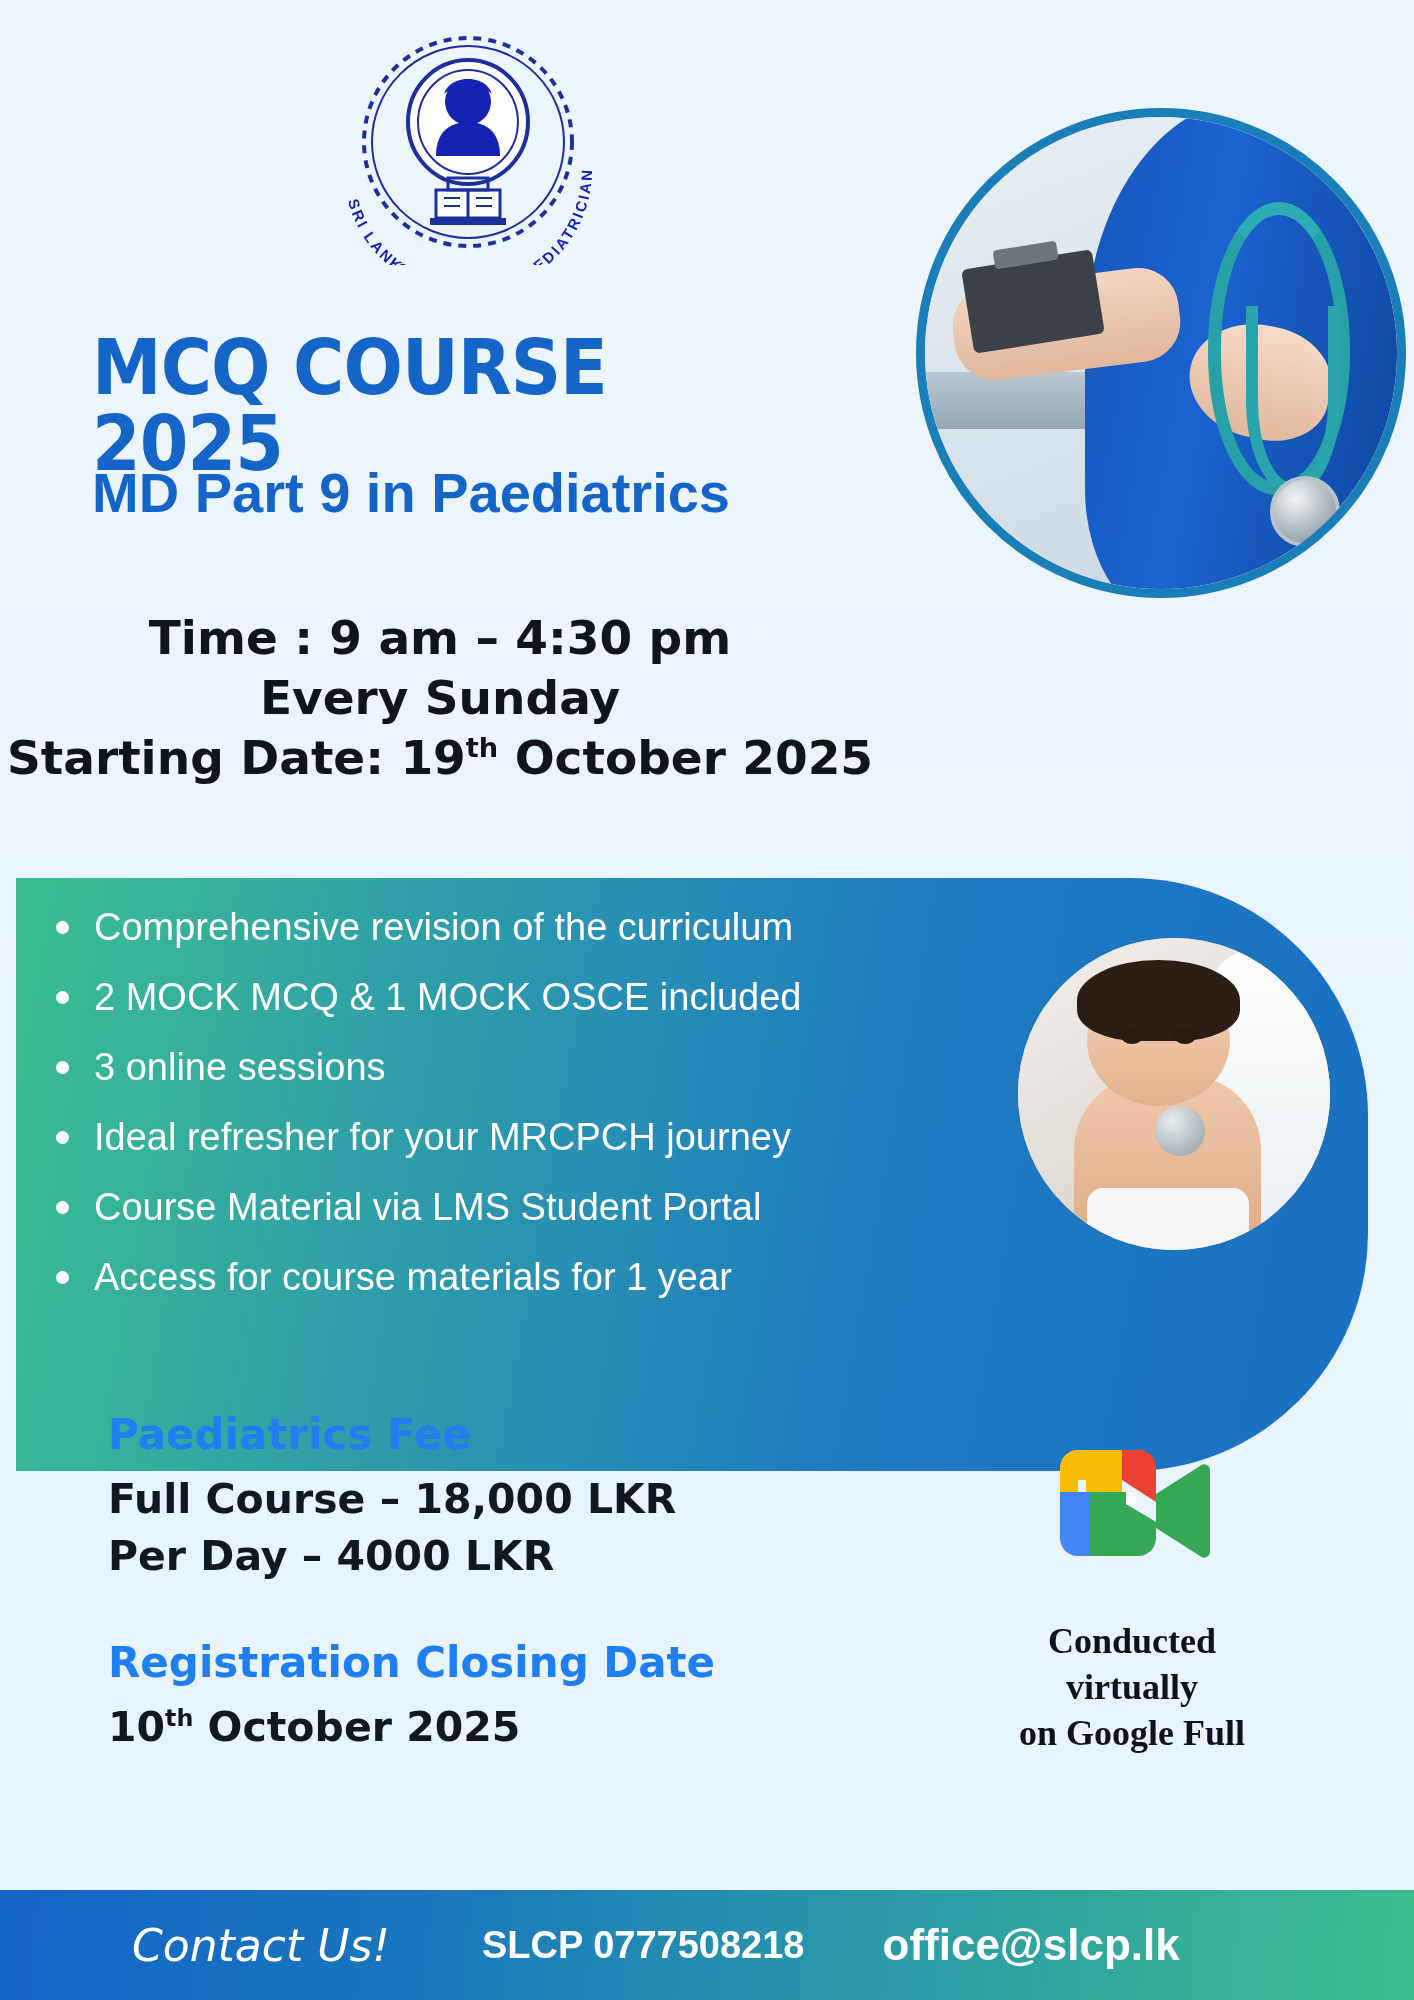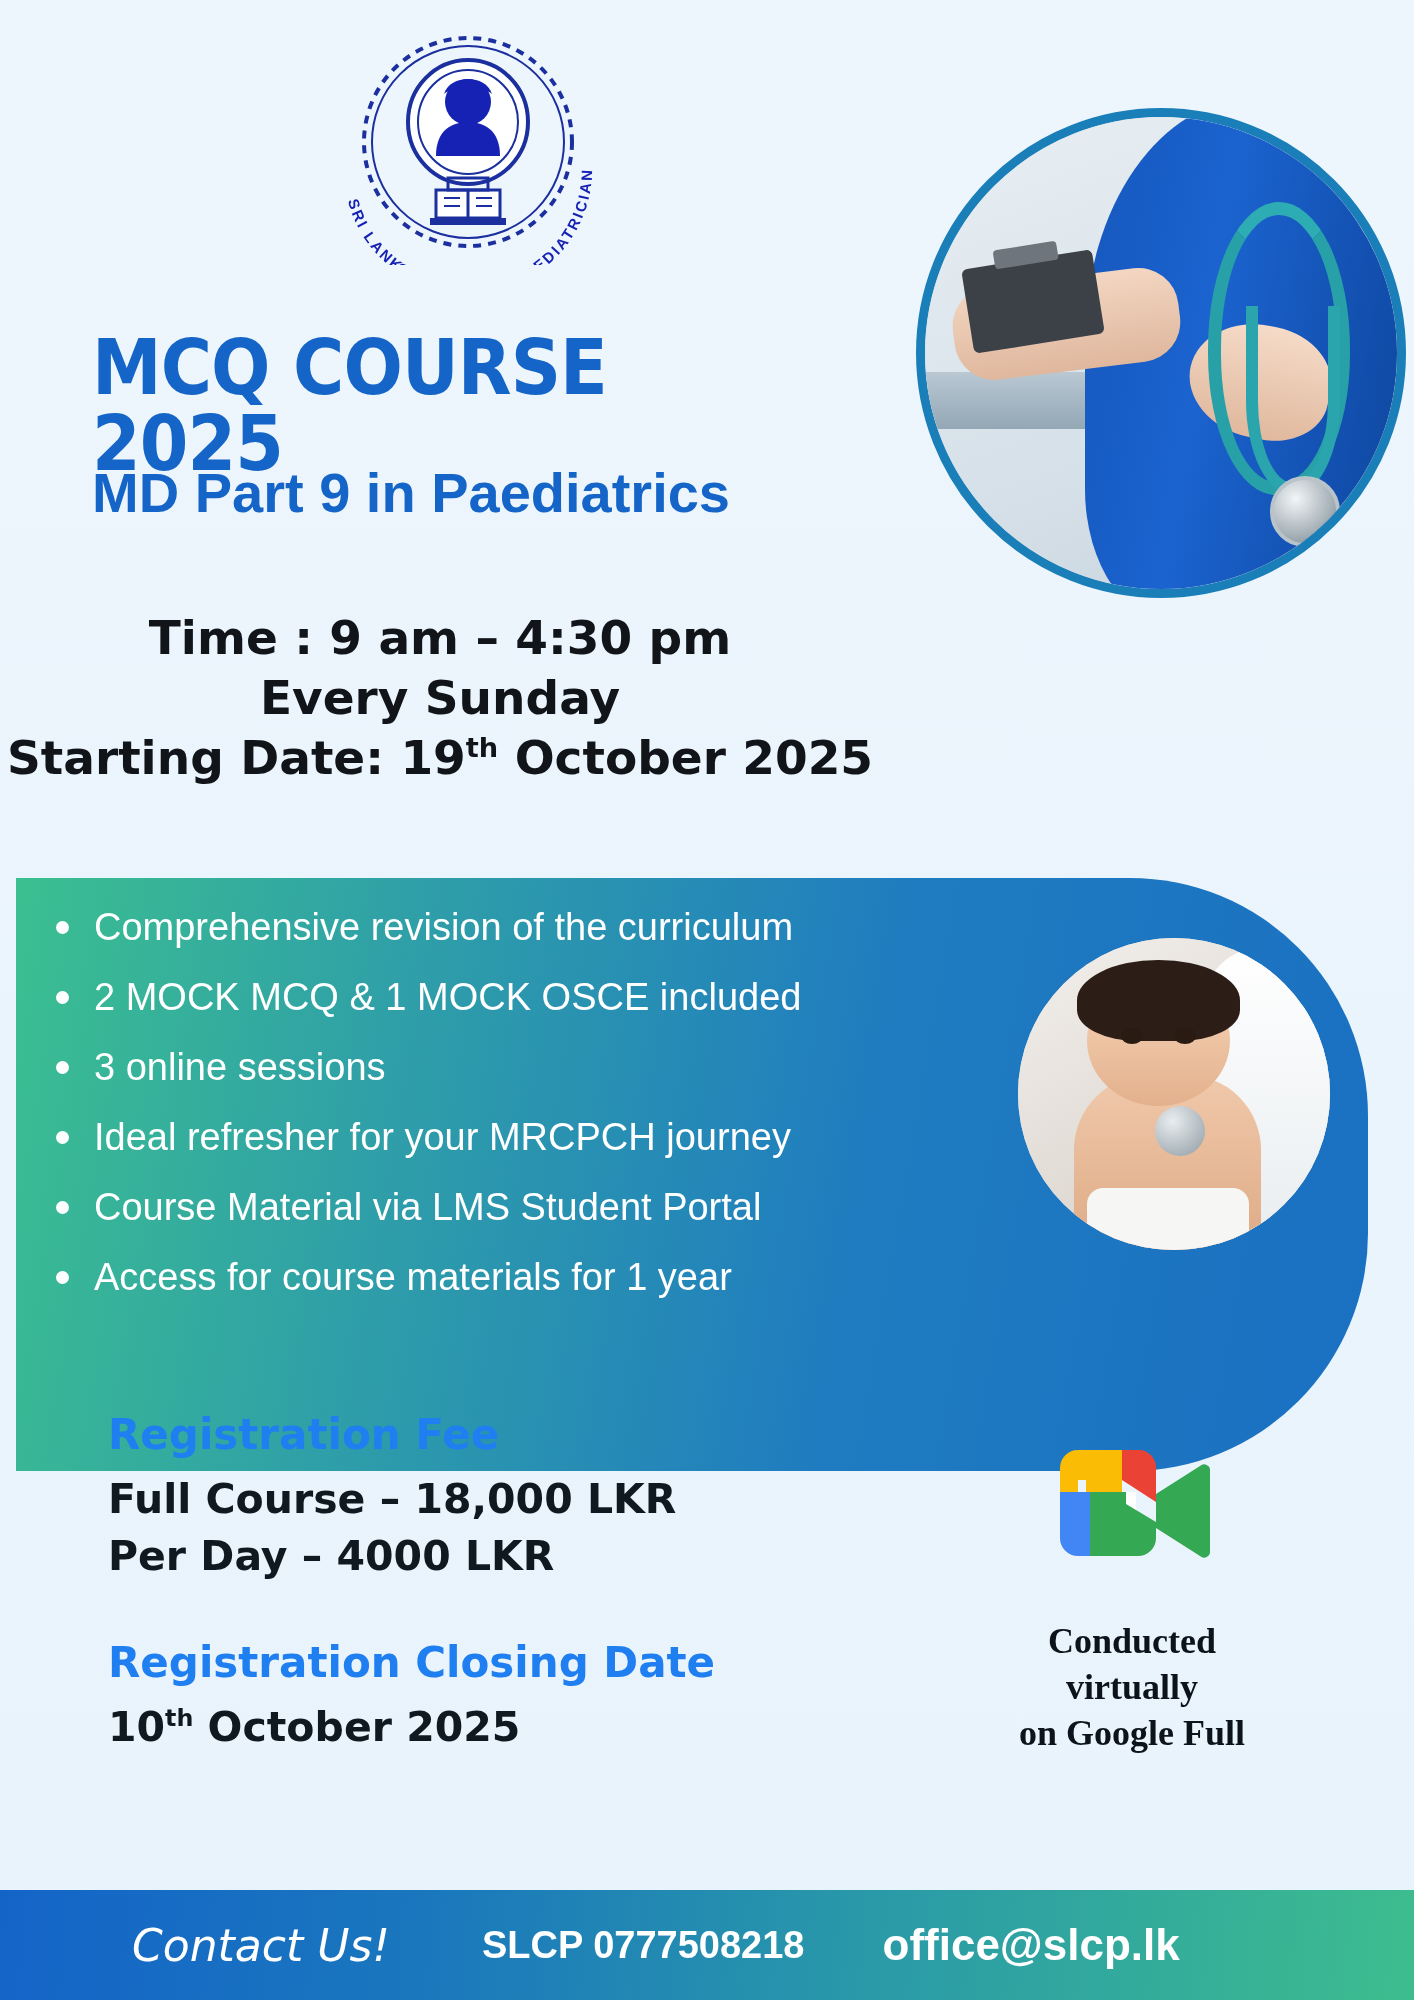--- a/index.html
+++ b/index.html
@@ -390,21 +390,21 @@
       <div class="baby-nappy"></div>
       <div class="baby-head"></div>
       <div class="baby-hair"></div>
       <div class="baby-eye l"></div>
       <div class="baby-eye r"></div>
       <div class="baby-stetho"></div>
     </div>
   </div>
 
   <div class="fees">
-    <div class="head">Registration Fee</div>
+    <div class="head">Paediatrics Fee</div>
     <div class="line">Full Course – 18,000 LKR</div>
     <div class="line">Per Day – 4000 LKR</div>
     <div class="gap"></div>
     <div class="head">Registration Closing Date</div>
     <div class="line"><span>10</span><sup>th</sup><span> October 2025</span></div>
   </div>
 
   <div class="meet-wrap">
     <svg class="meet-icon" viewBox="0 0 172 126" xmlns="http://www.w3.org/2000/svg">
       <path d="M20 14 h56 v30 h-36 v-30 z" fill="#fbbc05"></path>

